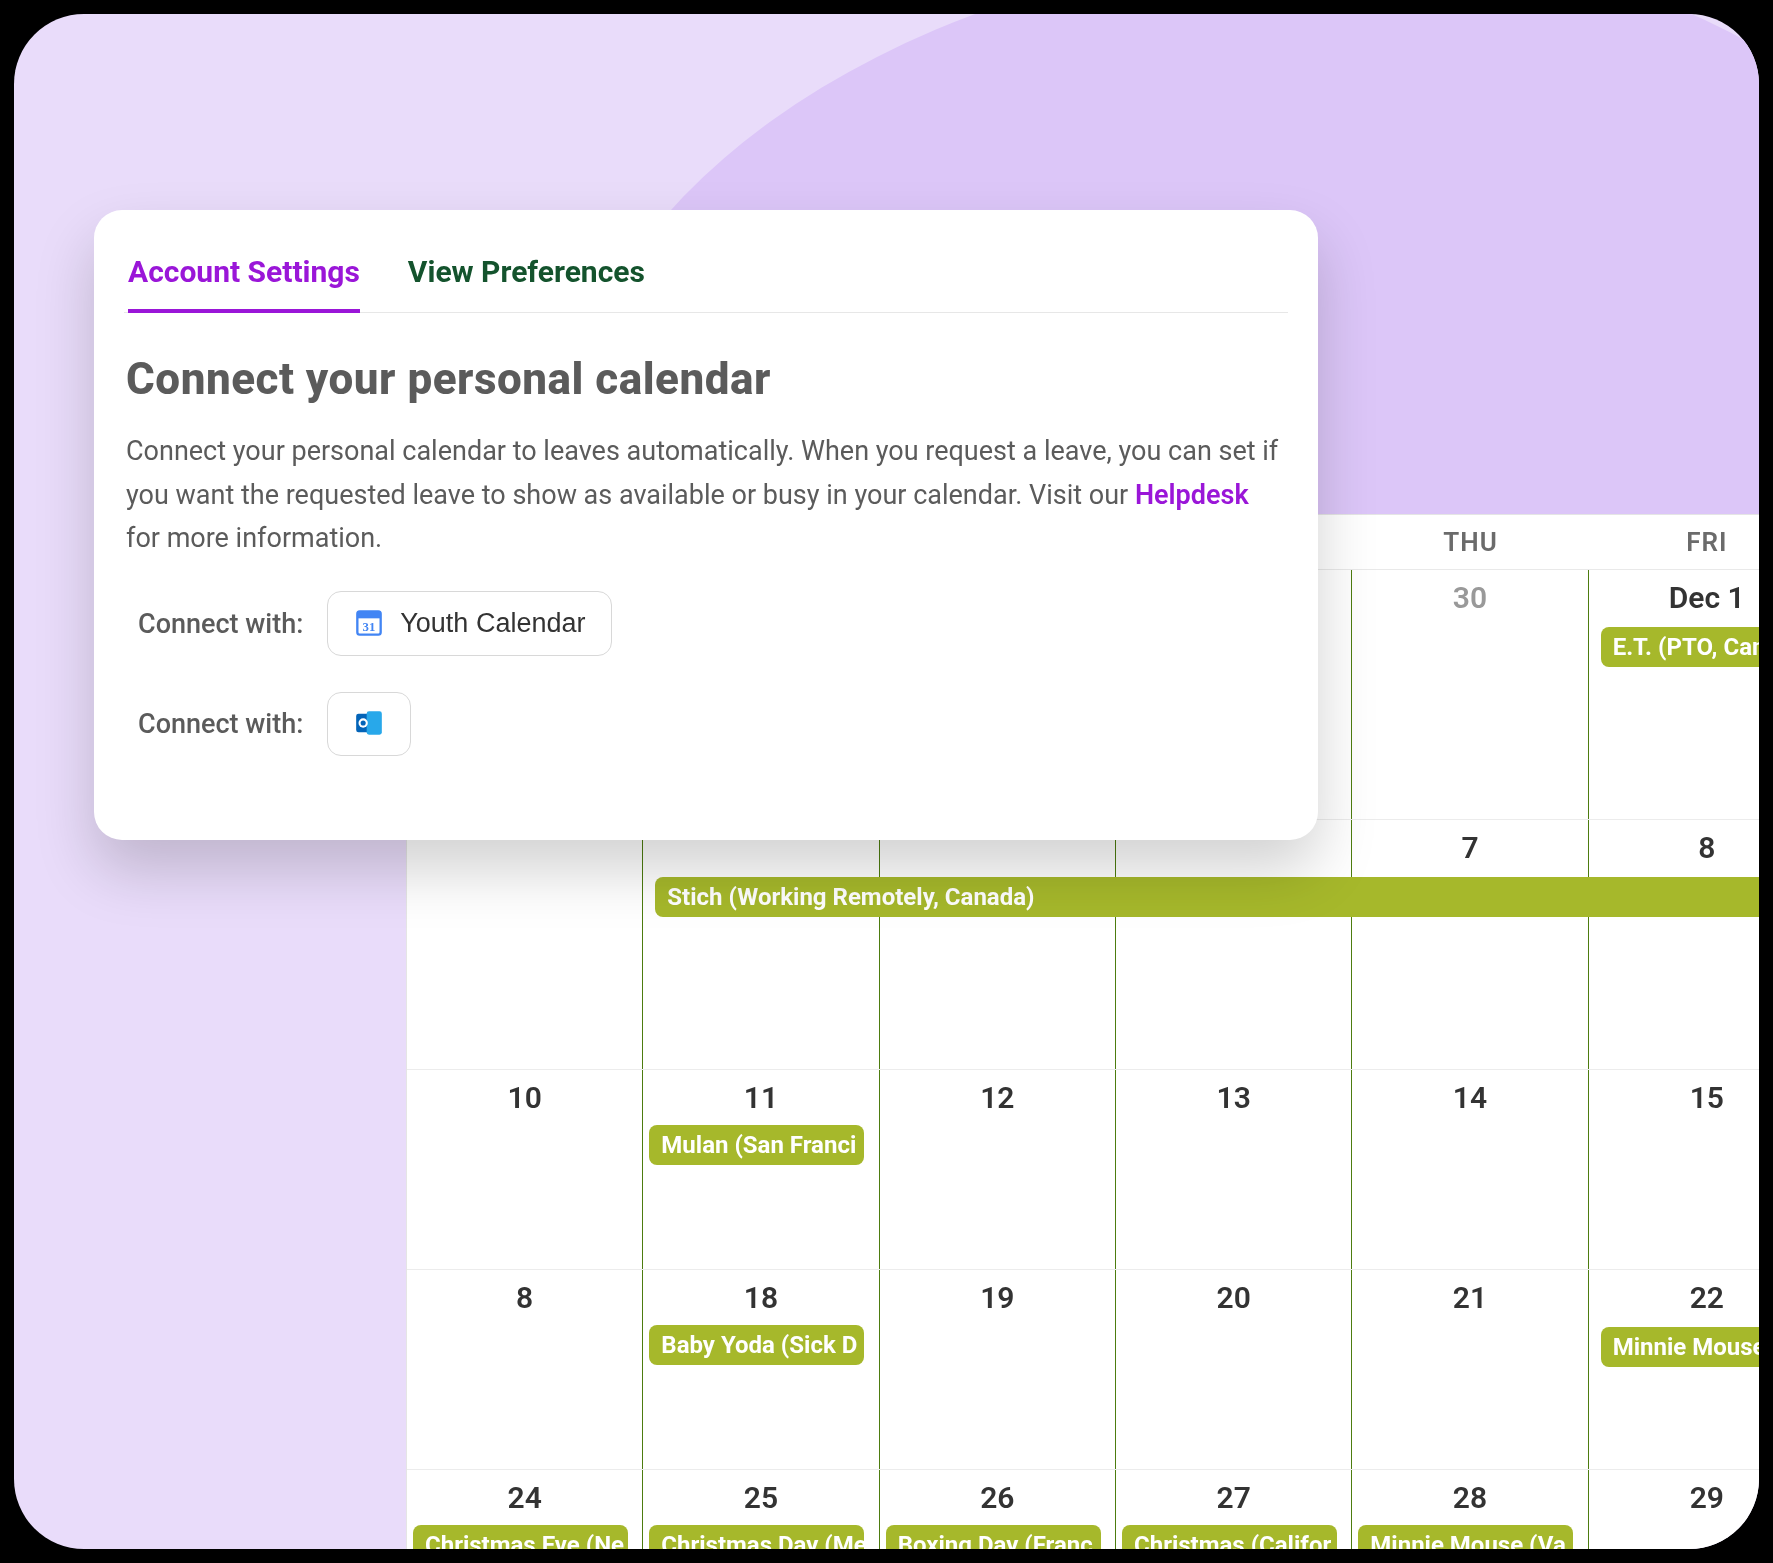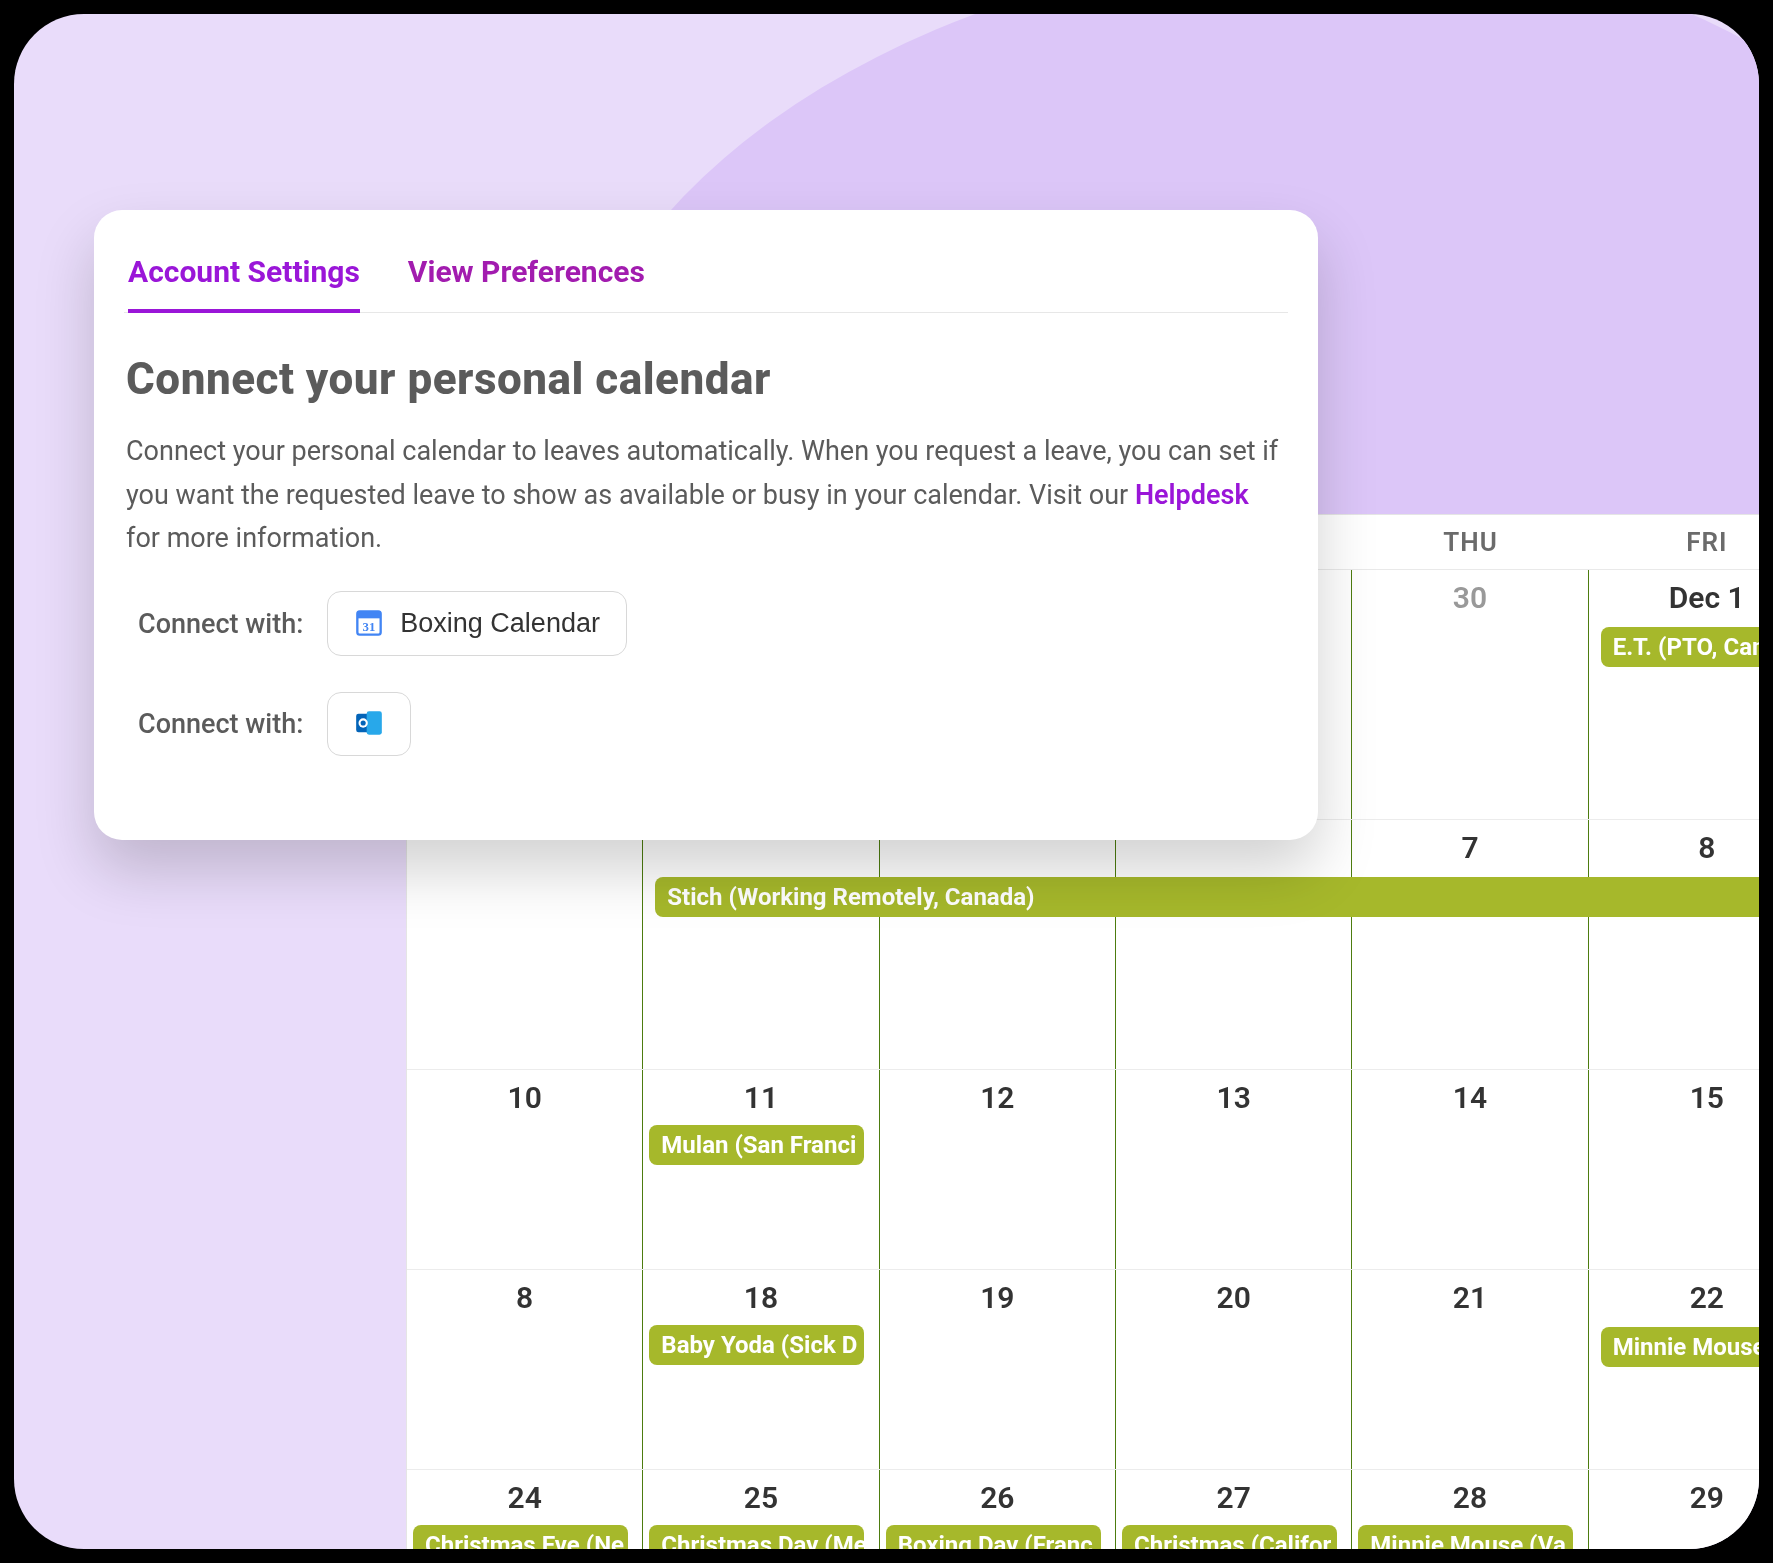--- a/index.html
+++ b/index.html
@@ -112,21 +112,21 @@
   }
   .tabs {
     display: flex;
     gap: 48px;
     border-bottom: 1px solid #e7e7e7;
     padding-left: 4px;
   }
   .tab {
     font-size: 30px;
     font-weight: 700;
-    color: #a21caf;
+    color: #14532d;
     padding: 4px 0 20px 0;
     cursor: pointer;
   }
   .tab.active {
     color: #9a16d8;
     border-bottom: 4px solid #9a16d8;
     margin-bottom: -1px;
   }
   .modal h2 {
     font-size: 44px;
@@ -300,21 +300,21 @@
     <div class="connect-row">
       <span class="connect-label">Connect with:</span>
       <button class="connect-btn">
         <span class="icon-sq">
           <svg viewBox="0 0 24 24" width="28" height="28">
             <rect x="2" y="2" width="20" height="20" rx="2" fill="#fff" stroke="#4285f4" stroke-width="2"></rect>
             <rect x="2" y="2" width="20" height="6" fill="#4285f4"></rect>
             <text x="12" y="19" text-anchor="middle" font-size="11" font-weight="700" fill="#4285f4">31</text>
           </svg>
         </span>
-        <span>Boxing Calendar</span>
+        <span>Youth Calendar</span>
       </button>
     </div>
 
     <div class="connect-row">
       <span class="connect-label">Connect with:</span>
       <button class="connect-btn">
         <span class="icon-sq">
           <svg viewBox="0 0 24 24" width="28" height="28">
             <rect x="1" y="4" width="13" height="16" rx="2" fill="#0364b8"></rect>
             <rect x="10" y="2" width="13" height="20" rx="2" fill="#28a8ea"></rect>

